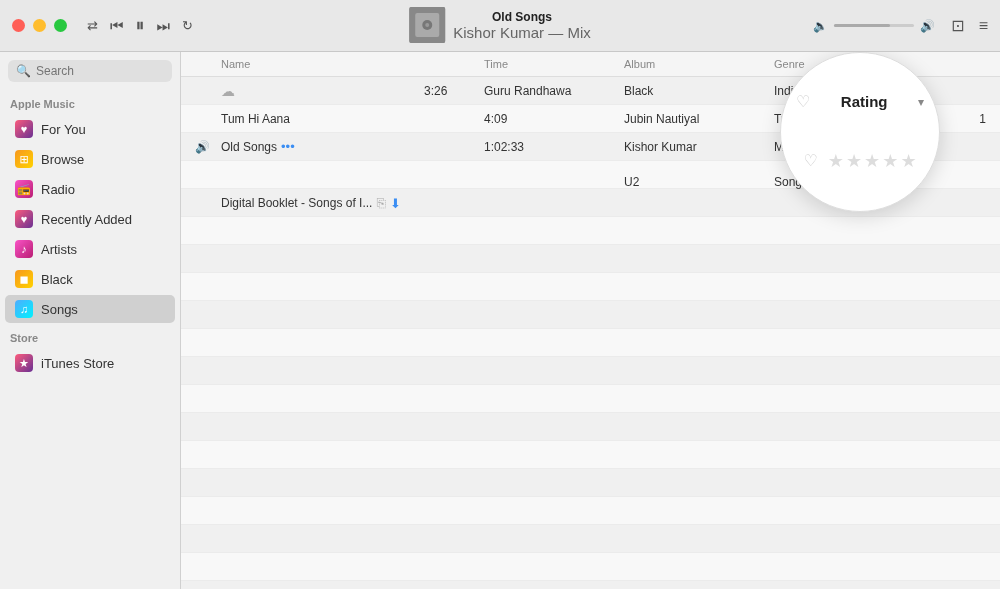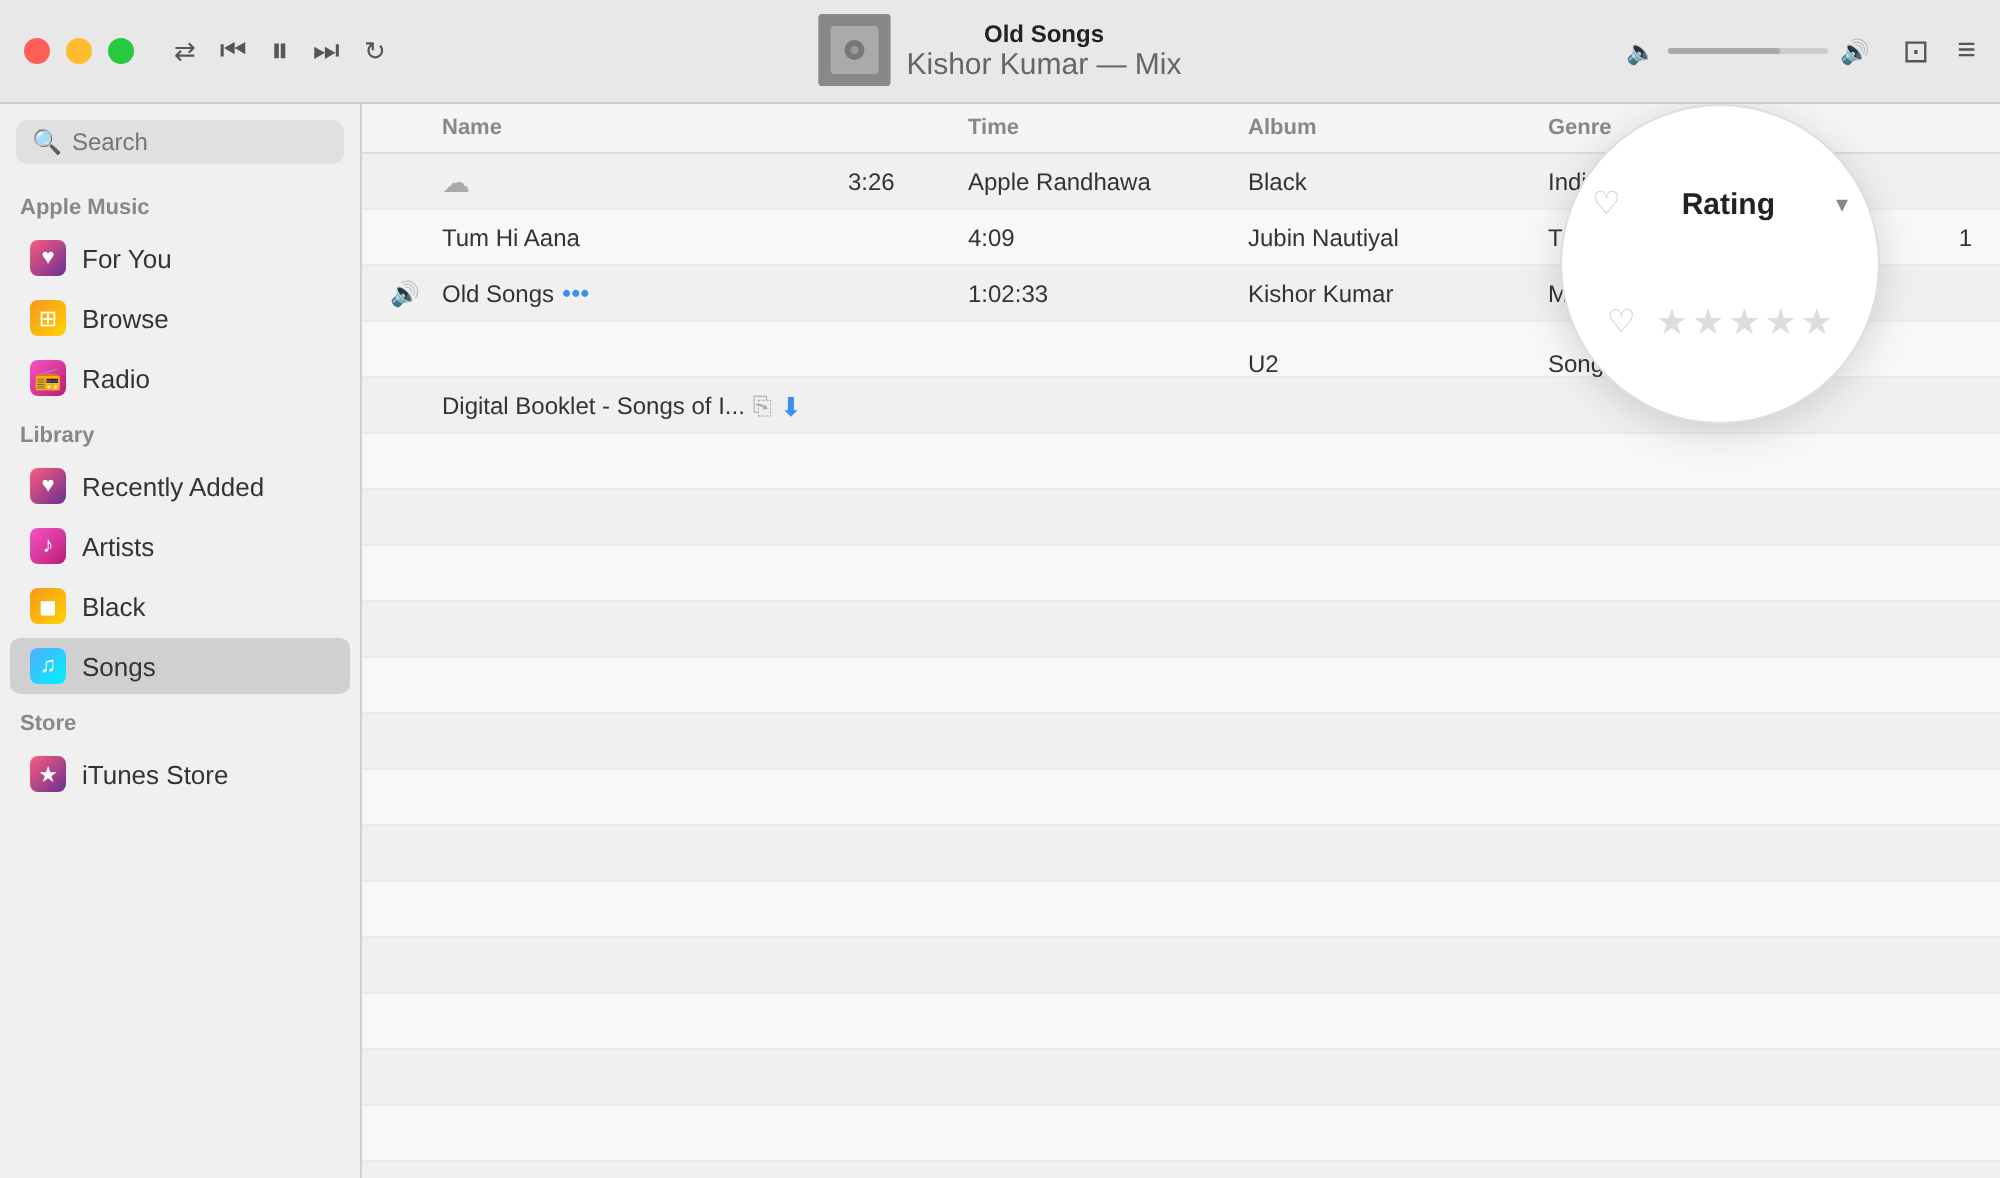--- a/index.html
+++ b/index.html
@@ -236,21 +236,21 @@
       grid-template-columns: 26px 1fr 60px 140px 150px 80px 80px 60px;
       padding: 4px 10px;
       border-bottom: 1px solid #ddd;
       background: #f5f5f5;
       flex-shrink: 0;
     }
 
     .table-header-cell {
       font-size: 11px;
       color: #888;
-      font-weight: 700;
+      font-weight: 400;
       padding: 2px 4px;
       white-space: nowrap;
       overflow: hidden;
     }
 
     
     .table-body {
       flex: 1;
       overflow-y: auto;
     }
@@ -452,21 +452,20 @@
     </div>
     <div class="sidebar-item">
       <div class="sidebar-icon icon-browse">⊞</div>
       <span>Browse</span>
     </div>
     <div class="sidebar-item">
       <div class="sidebar-icon icon-radio">📻</div>
       <span>Radio</span>
     </div>
 
-    <div class="sidebar-section-label">Library</div>
     <div class="sidebar-item">
       <div class="sidebar-icon icon-recently">♥</div>
       <span>Recently Added</span>
     </div>
     <div class="sidebar-item">
       <div class="sidebar-icon icon-artists">♪</div>
       <span>Artists</span>
     </div>
     <div class="sidebar-item">
       <div class="sidebar-icon icon-albums">◼</div>
@@ -497,21 +496,21 @@
     </div>
 
     <div class="table-body">
 
       <div class="table-row">
         <div class="table-cell"></div>
         <div class="table-cell">
           <span class="cloud-icon">☁</span>
         </div>
         <div class="table-cell">3:26</div>
-        <div class="table-cell">Apple Randhawa</div>
+        <div class="table-cell">Guru Randhawa</div>
         <div class="table-cell">Black</div>
         <div class="table-cell">Indian</div>
         <div class="table-cell plays-count"></div>
       </div>
 
       <div class="table-row">
         <div class="table-cell"></div>
         <div class="table-cell">Tum Hi Aana</div>
         <div class="table-cell"></div>
         <div class="table-cell">4:09</div>

